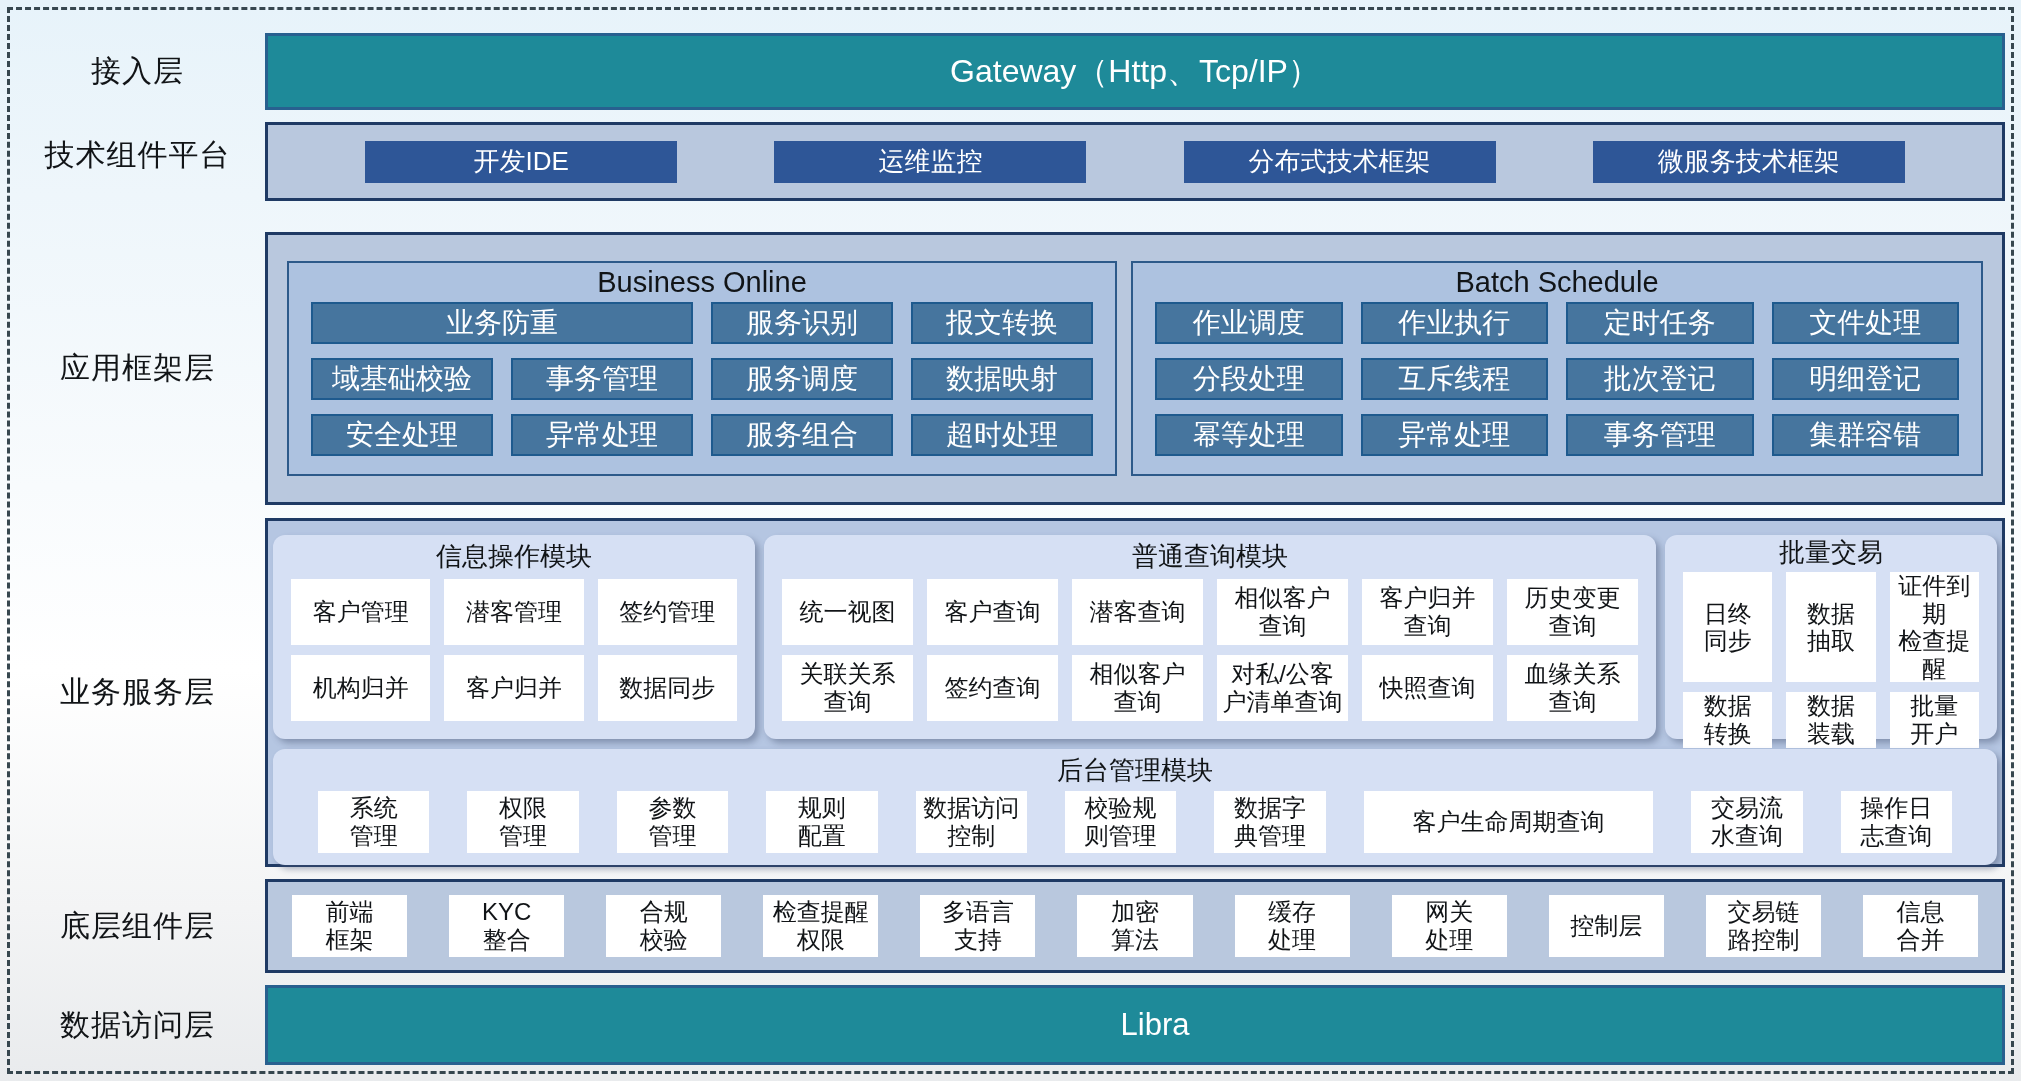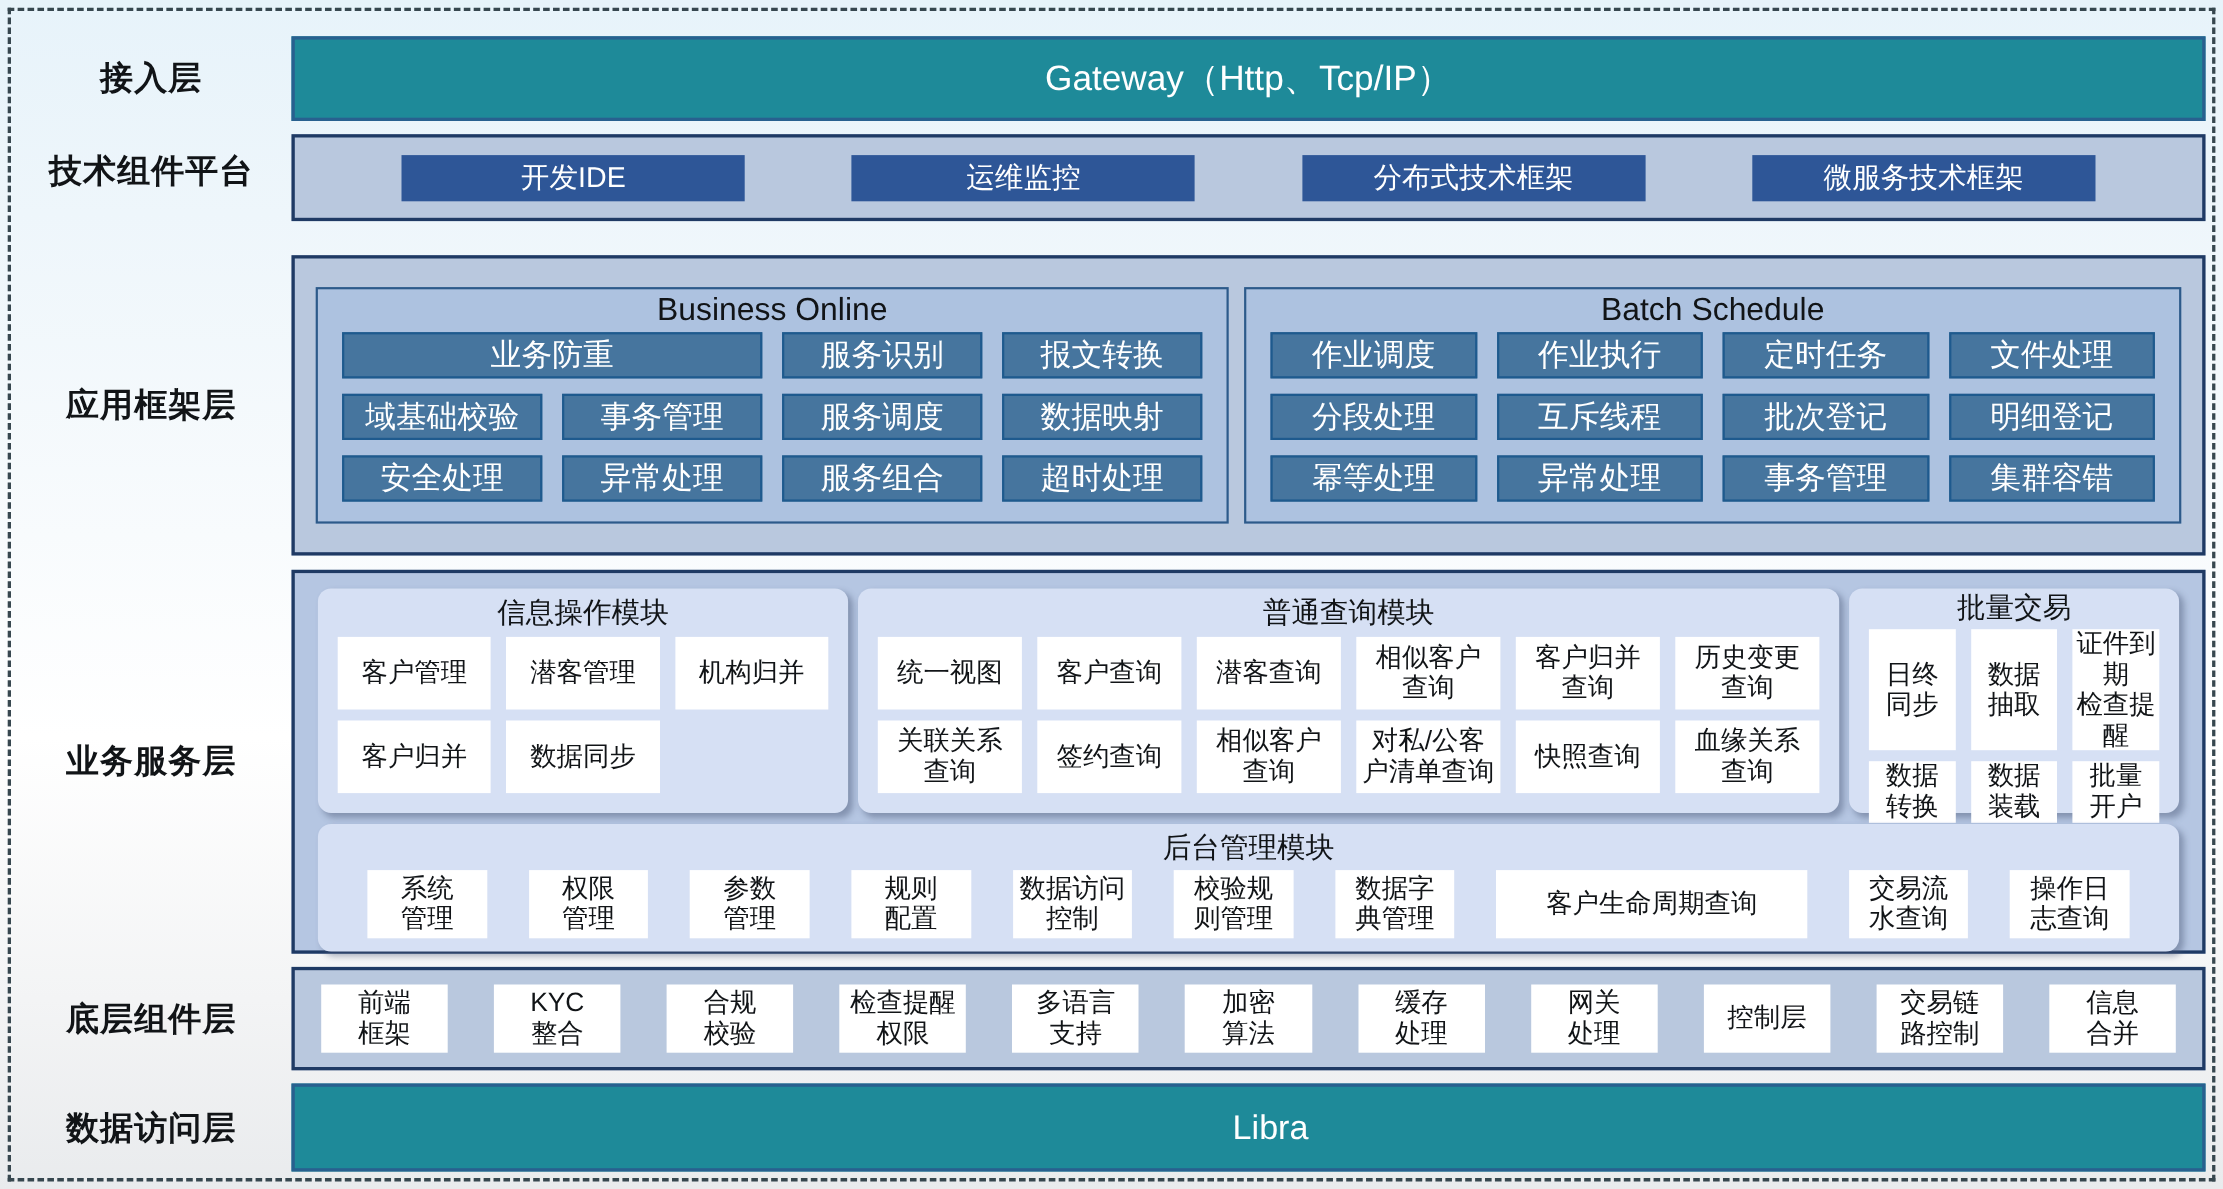--- a/index.html
+++ b/index.html
@@ -11,21 +11,21 @@
   }
   .frame{
     position:absolute;left:7px;top:7px;right:7px;bottom:7px;
     border:3px dashed var(--frame_border,#37474f);
     pointer-events:none;
   }
   
   .layer-label{
     position:absolute;left:25px;width:225px;
     display:flex;align-items:center;justify-content:center;
-    font-size:30px;color:var(--text_dark,#111417);letter-spacing:1px;font-weight:bold;
+    font-size:30px;color:var(--text_dark,#111417);letter-spacing:1px;
   }
   #lbl-access {top:33px;height:77px;}
   #lbl-tech   {top:122px;height:66px;}
   #lbl-appfw  {top:232px;height:273px;}
   #lbl-bizsvc {top:518px;height:349px;}
   #lbl-base   {top:879px;height:94px;}
   #lbl-data   {top:985px;height:80px;}
   
   .band{position:absolute;left:265px;width:1740px;box-sizing:border-box;}
   .bar{
@@ -66,21 +66,21 @@
   }
   .fw-btn{
     background:var(--fw_btn_bg,#46759e);
     border:2px solid var(--fw_btn_border,#1e5a8e);
     color:var(--text_light,#fff);font-size:28px;
     display:flex;align-items:center;justify-content:center;
   }
   
   #bizsvc{top:518px;height:349px;background:var(--svc_container_bg,#b5c6e2);
     border:3px solid var(--container_border,#1f3a64);
-    padding:14px 21px;display:flex;flex-direction:column;gap:10px;}
+    padding:14px 5px;display:flex;flex-direction:column;gap:10px;}
   .mod-row{display:flex;gap:9px;height:204px;}
   .module{
     background:var(--module_bg,#d6e0f4);border-radius:12px;
     box-shadow:4px 4px 6px rgba(70,85,115,0.45);
     box-sizing:border-box;display:flex;flex-direction:column;
   }
   .mod-row .module:nth-child(1){width:482px;}
   .mod-row .module:nth-child(2){width:892px;}
   .mod-row .module:nth-child(3){flex:1;}
   .mod-title{
@@ -163,20 +163,21 @@
     </div>
   </div>
 
   <div class="band" id="bizsvc">
     <div class="mod-row" id="mod-row">
         <div class="module">
           <div class="mod-title">信息操作模块</div>
           <div class="cells cols-3">
             <div class="cell">客户管理</div>
             <div class="cell">潜客管理</div>
+            <div class="cell">签约管理</div>
             <div class="cell">机构归并</div>
             <div class="cell">客户归并</div>
             <div class="cell">数据同步</div>
           </div>
         </div>
         <div class="module">
           <div class="mod-title">普通查询模块</div>
           <div class="cells cols-6">
             <div class="cell">统一视图</div>
             <div class="cell">客户查询</div>

